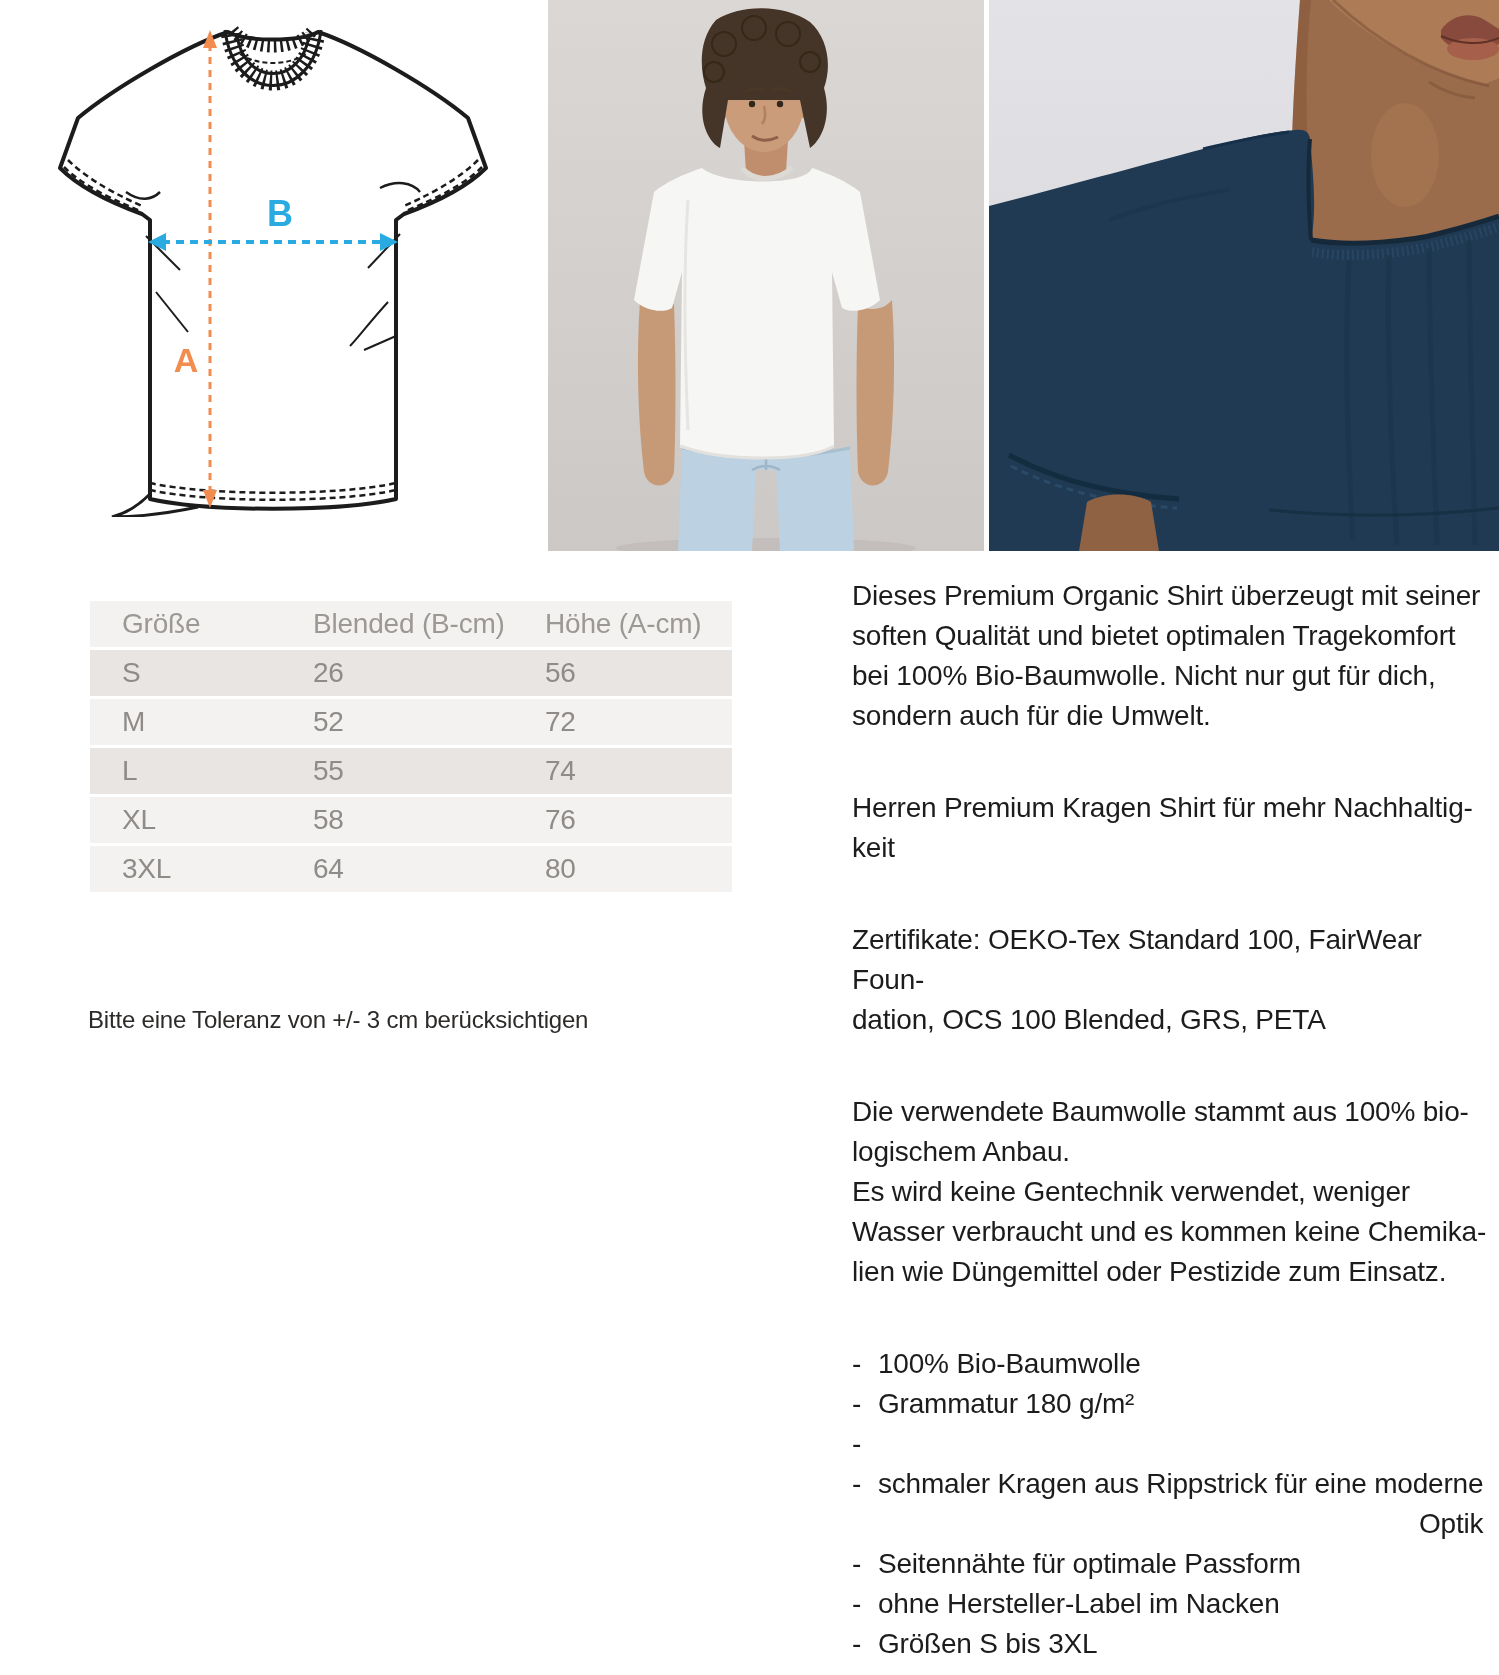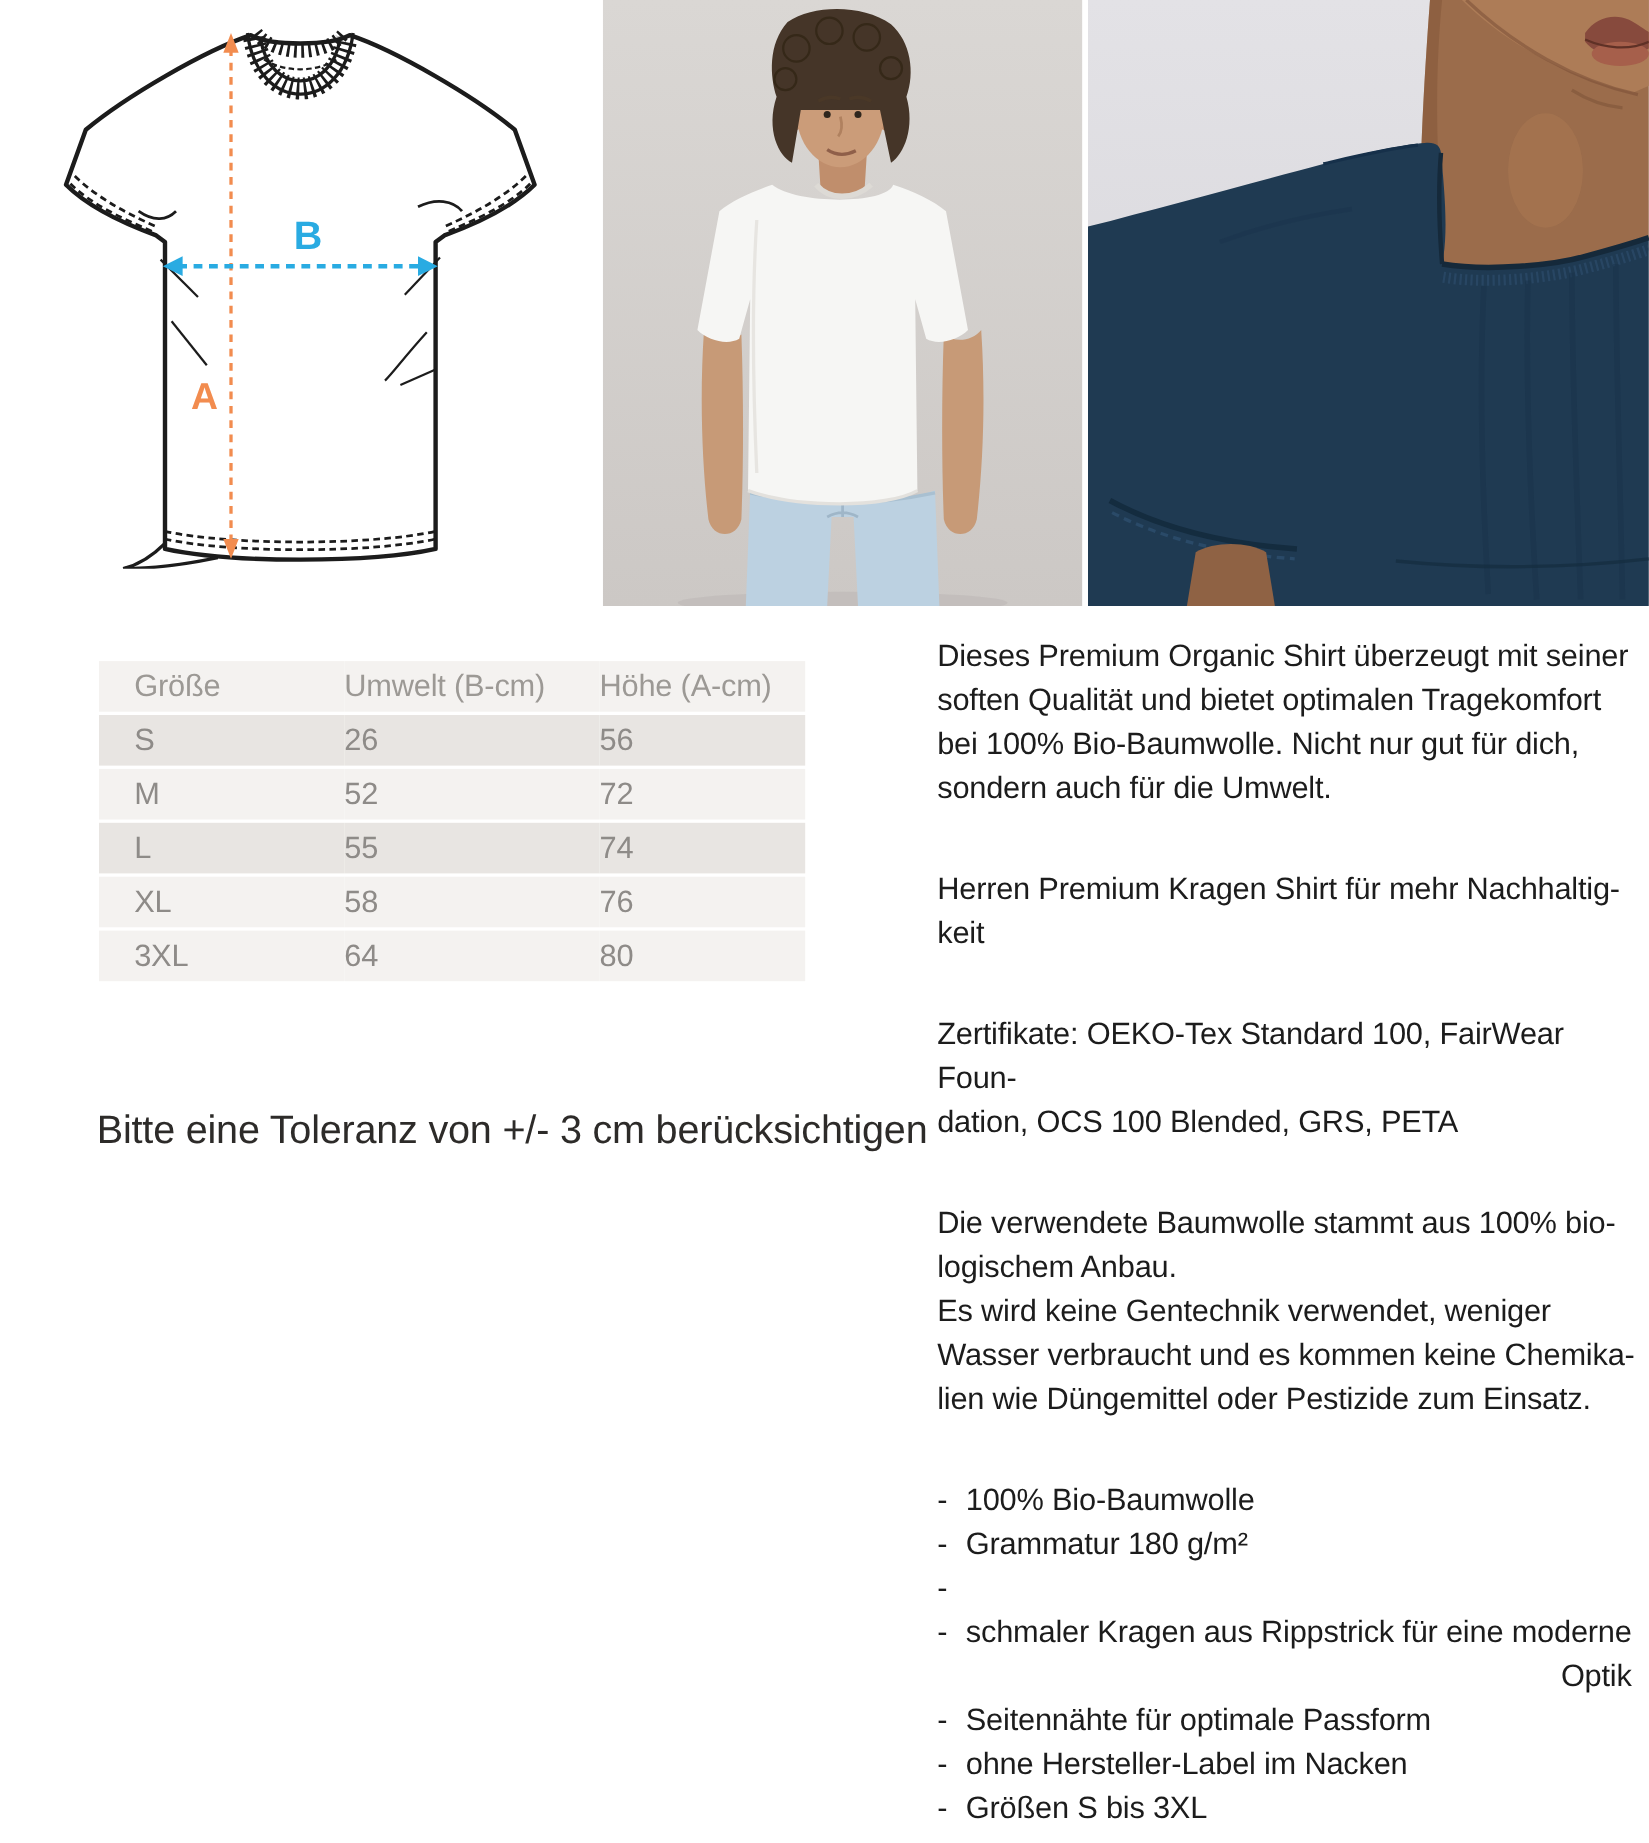--- a/index.html
+++ b/index.html
@@ -23,21 +23,21 @@
   col.c1{width:223px;}col.c2{width:232px;}col.c3{width:187px;}
   th,td{height:46px;font-weight:normal;text-align:left;vertical-align:middle;
         font-size:28px;letter-spacing:-0.2px;padding:0;}
   th{color:#9c9995;background:#f4f2f0;}
   td{color:#8e8b88;}
   th.first,td.first{padding-left:32px;}
   tr.striped td{background:#e8e5e2;}
   tr.plain td{background:#f4f2f0;}
 
   
-  .tolerance{left:88px;top:1006px;font-size:36px;color:#2d2b29;letter-spacing:-0.2px;}
+  .tolerance{left:88px;top:1006px;font-size:24px;color:#2d2b29;letter-spacing:-0.2px;}
 
   
   .description{left:852px;top:576px;width:640px;font-size:28px;line-height:40px;
                color:#1c1c1c;letter-spacing:-0.2px;}
   .para{white-space:pre-line;margin:0 0 52px 0;}
   .bullet-list{margin:0;}
   .bullet{display:flex;align-items:flex-start;}
   .bullet .dash{flex:0 0 26px;}
   .bullet .bullet-text{white-space:pre-line;text-align:right;}
 </style>
@@ -180,21 +180,21 @@
 <div class="abs size-table">
   <table>
     <colgroup>
         <col class="c1">
         <col class="c2">
         <col class="c3">
       </colgroup>
     <thead>
       <tr>
         <th class="first">Größe</th>
-        <th>Umwelt (B-cm)</th>
+        <th>Blended (B-cm)</th>
         <th>Höhe (A-cm)</th>
       </tr>
     </thead>
     <tbody>
       <tr class="striped">
         <td class="first">S</td>
         <td>26</td>
         <td>56</td>
       </tr>
       <tr class="plain">

